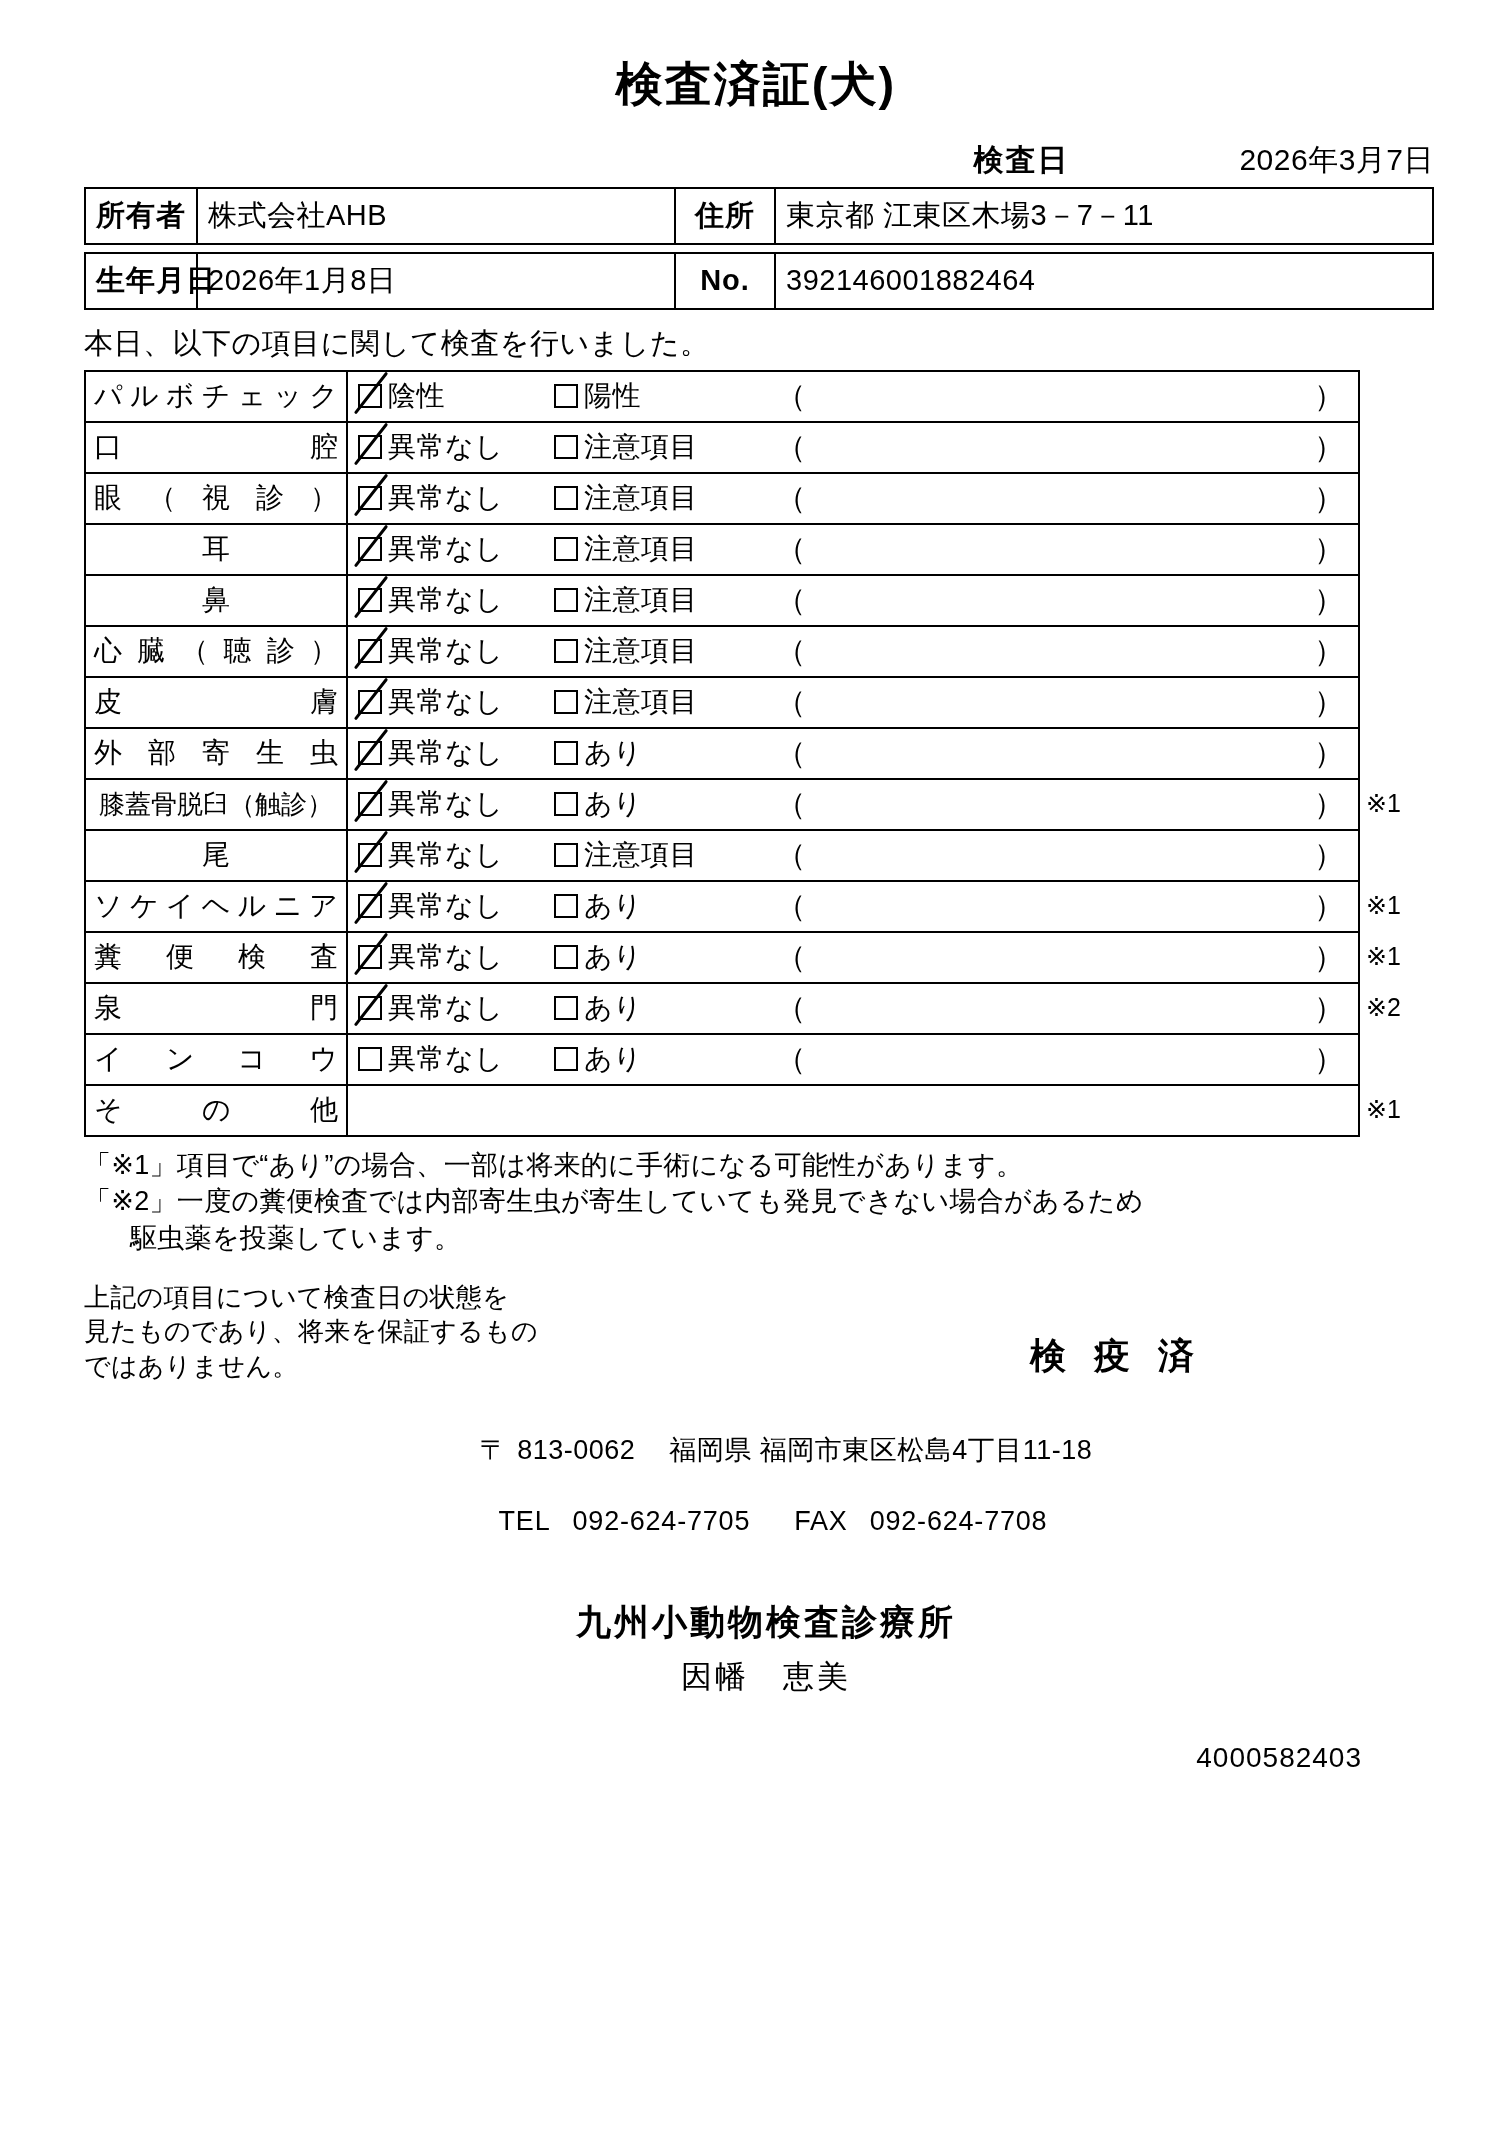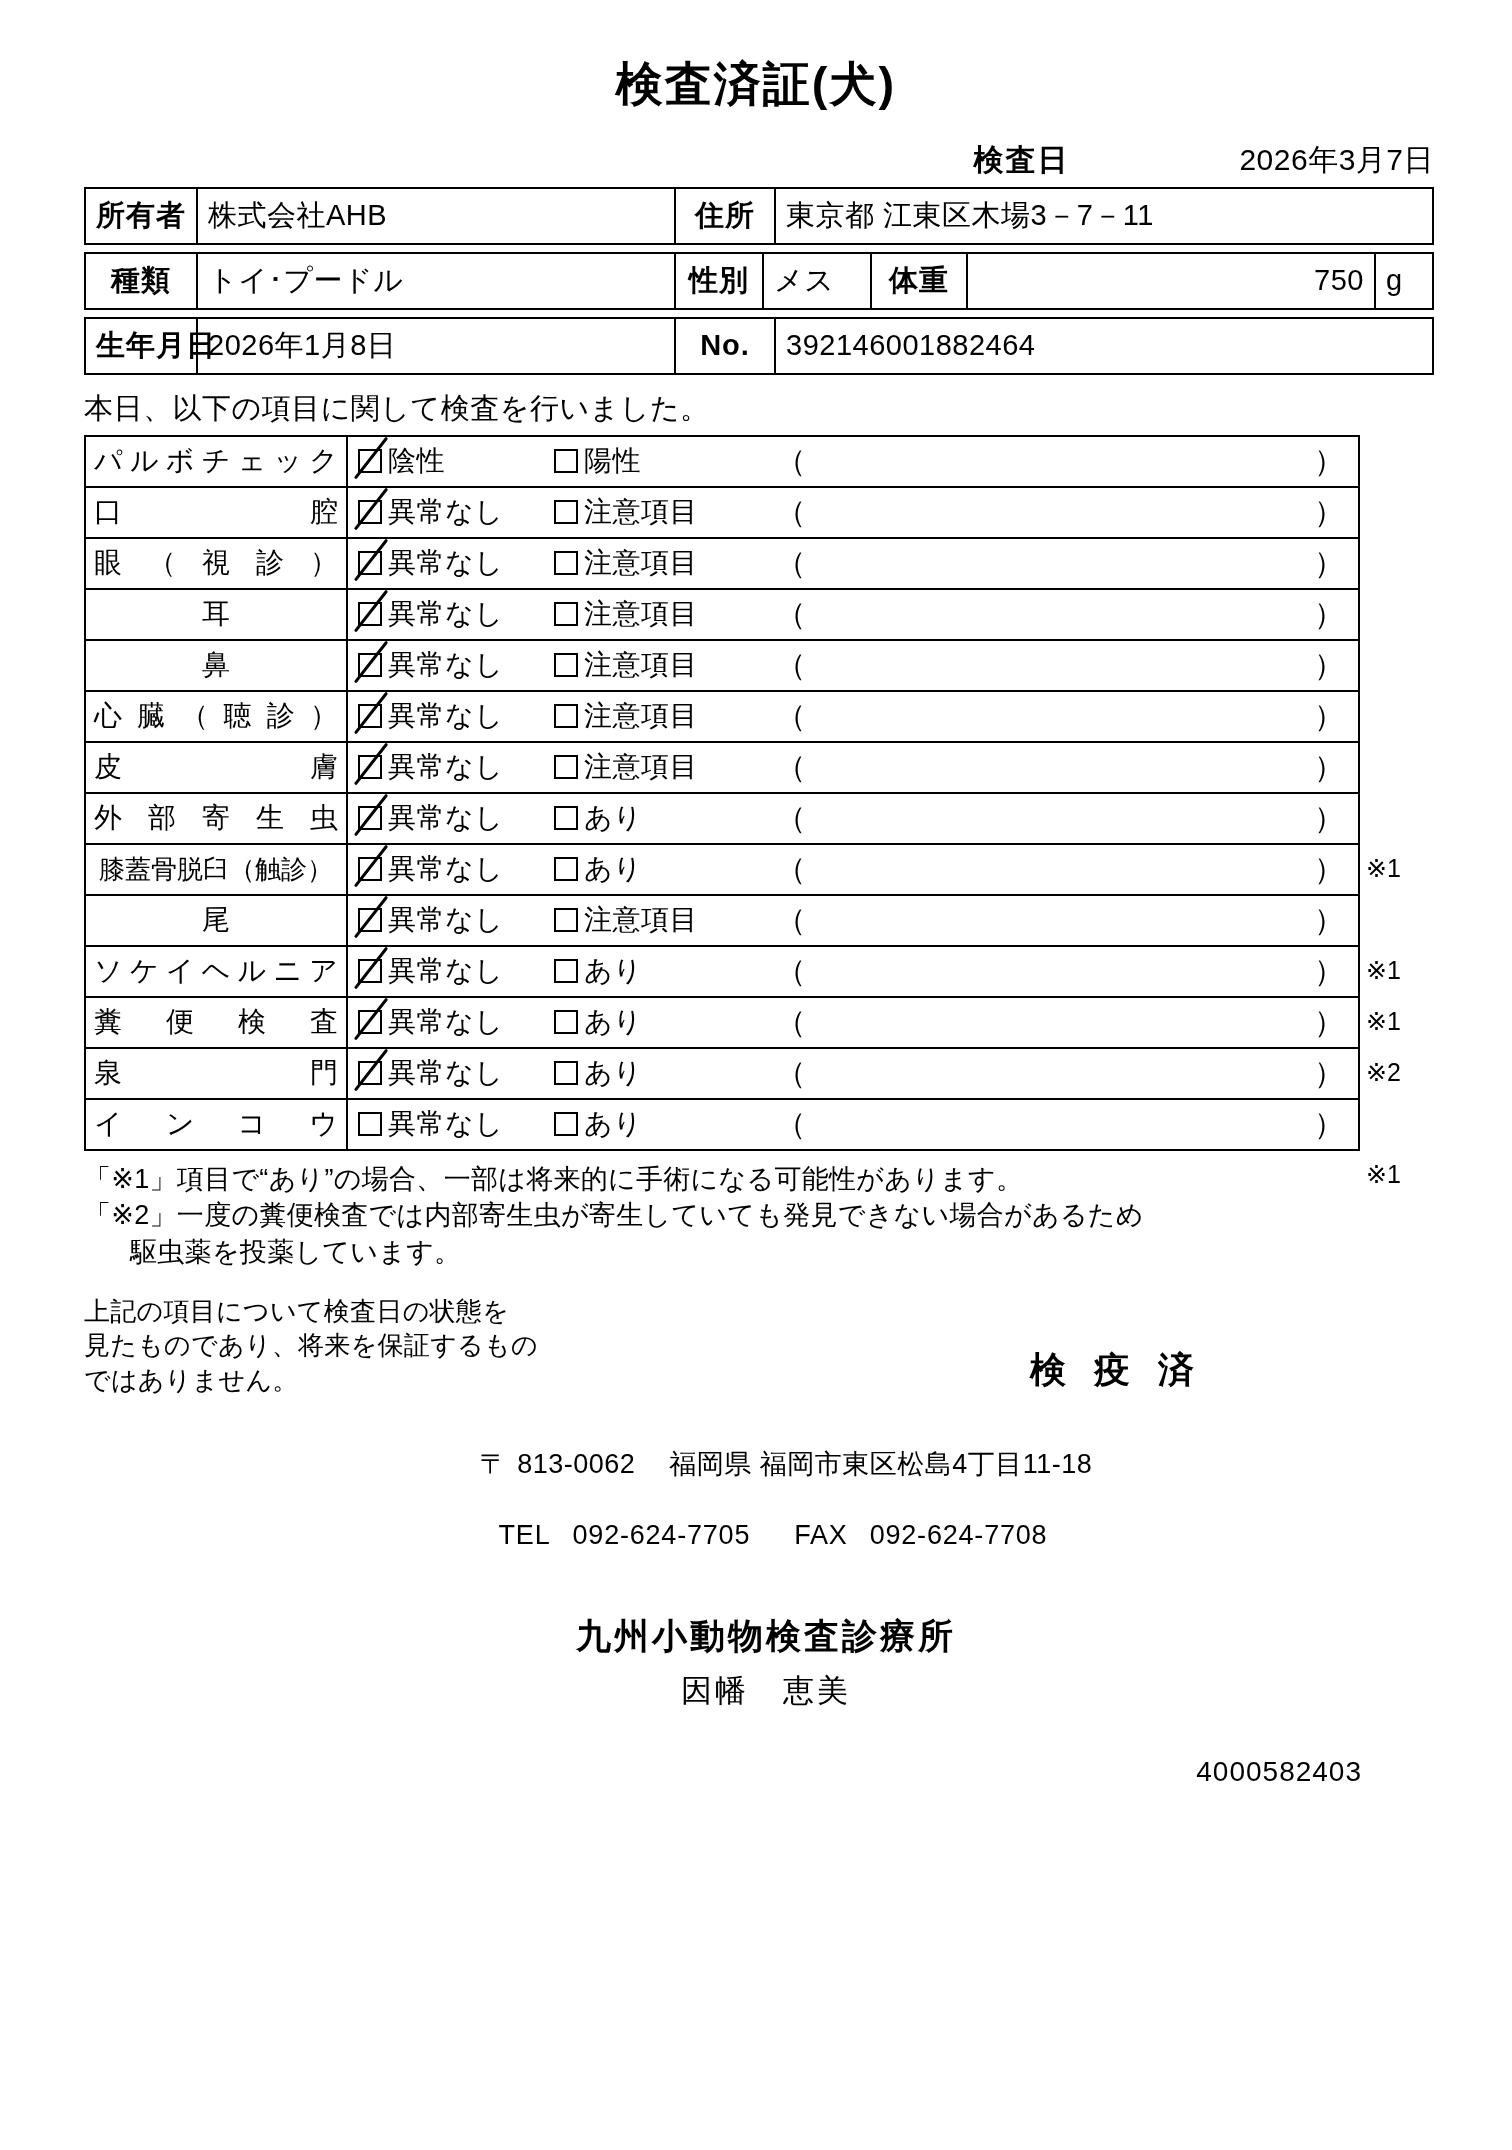--- a/index.html
+++ b/index.html
@@ -297,42 +297,20 @@
       <tbody>
           <tr>
         <td class="lbl">所有者</td>
         <td class="val">株式会社AHB</td>
         <td class="lbl">住所</td>
         <td class="val">東京都 江東区木場3－7－11</td>
       </tr>
     </tbody>
       </table>
 
-    <table class="info">
-      <colgroup>
-        <col style="width:112px">
-          <col style="width:478px">
-        <col style="width:88px">
-          <col style="width:108px">
-        <col style="width:96px">
-          <col>
-          <col style="width:58px">
-      </colgroup>
-      <tbody>
-          <tr>
-        <td class="lbl">種類</td>
-        <td class="val">トイ･プードル</td>
-        <td class="lbl">性別</td>
-        <td class="val">メス</td>
-        <td class="lbl">体重</td>
-        <td class="val-right">750</td>
-        <td class="unit">g</td>
-      </tr>
-    </tbody>
-      </table>
 
     <table class="info">
       <colgroup>
         <col style="width:112px">
           <col style="width:478px">
         <col style="width:100px">
           <col>
       </colgroup>
       <tbody>
           <tr>
@@ -613,20 +591,24 @@
                   <span class="box"></span>
                   <span class="opt-label">あり</span>
                 </div>
                 <div class="paren-area">
                   <span>（</span>
                   <span>）</span>
                 </div>
               </div>
             </td>
           </tr>
+          <tr>
+            <td class="item-name other-lbl">そ　の　他</td>
+            <td class="other-val"></td>
+          </tr>
         </tbody>
     </table>
     <div class="note-marks" id="note-marks">
         <div class="note-mark"></div>
         <div class="note-mark"></div>
         <div class="note-mark"></div>
         <div class="note-mark"></div>
         <div class="note-mark"></div>
         <div class="note-mark"></div>
         <div class="note-mark"></div>

